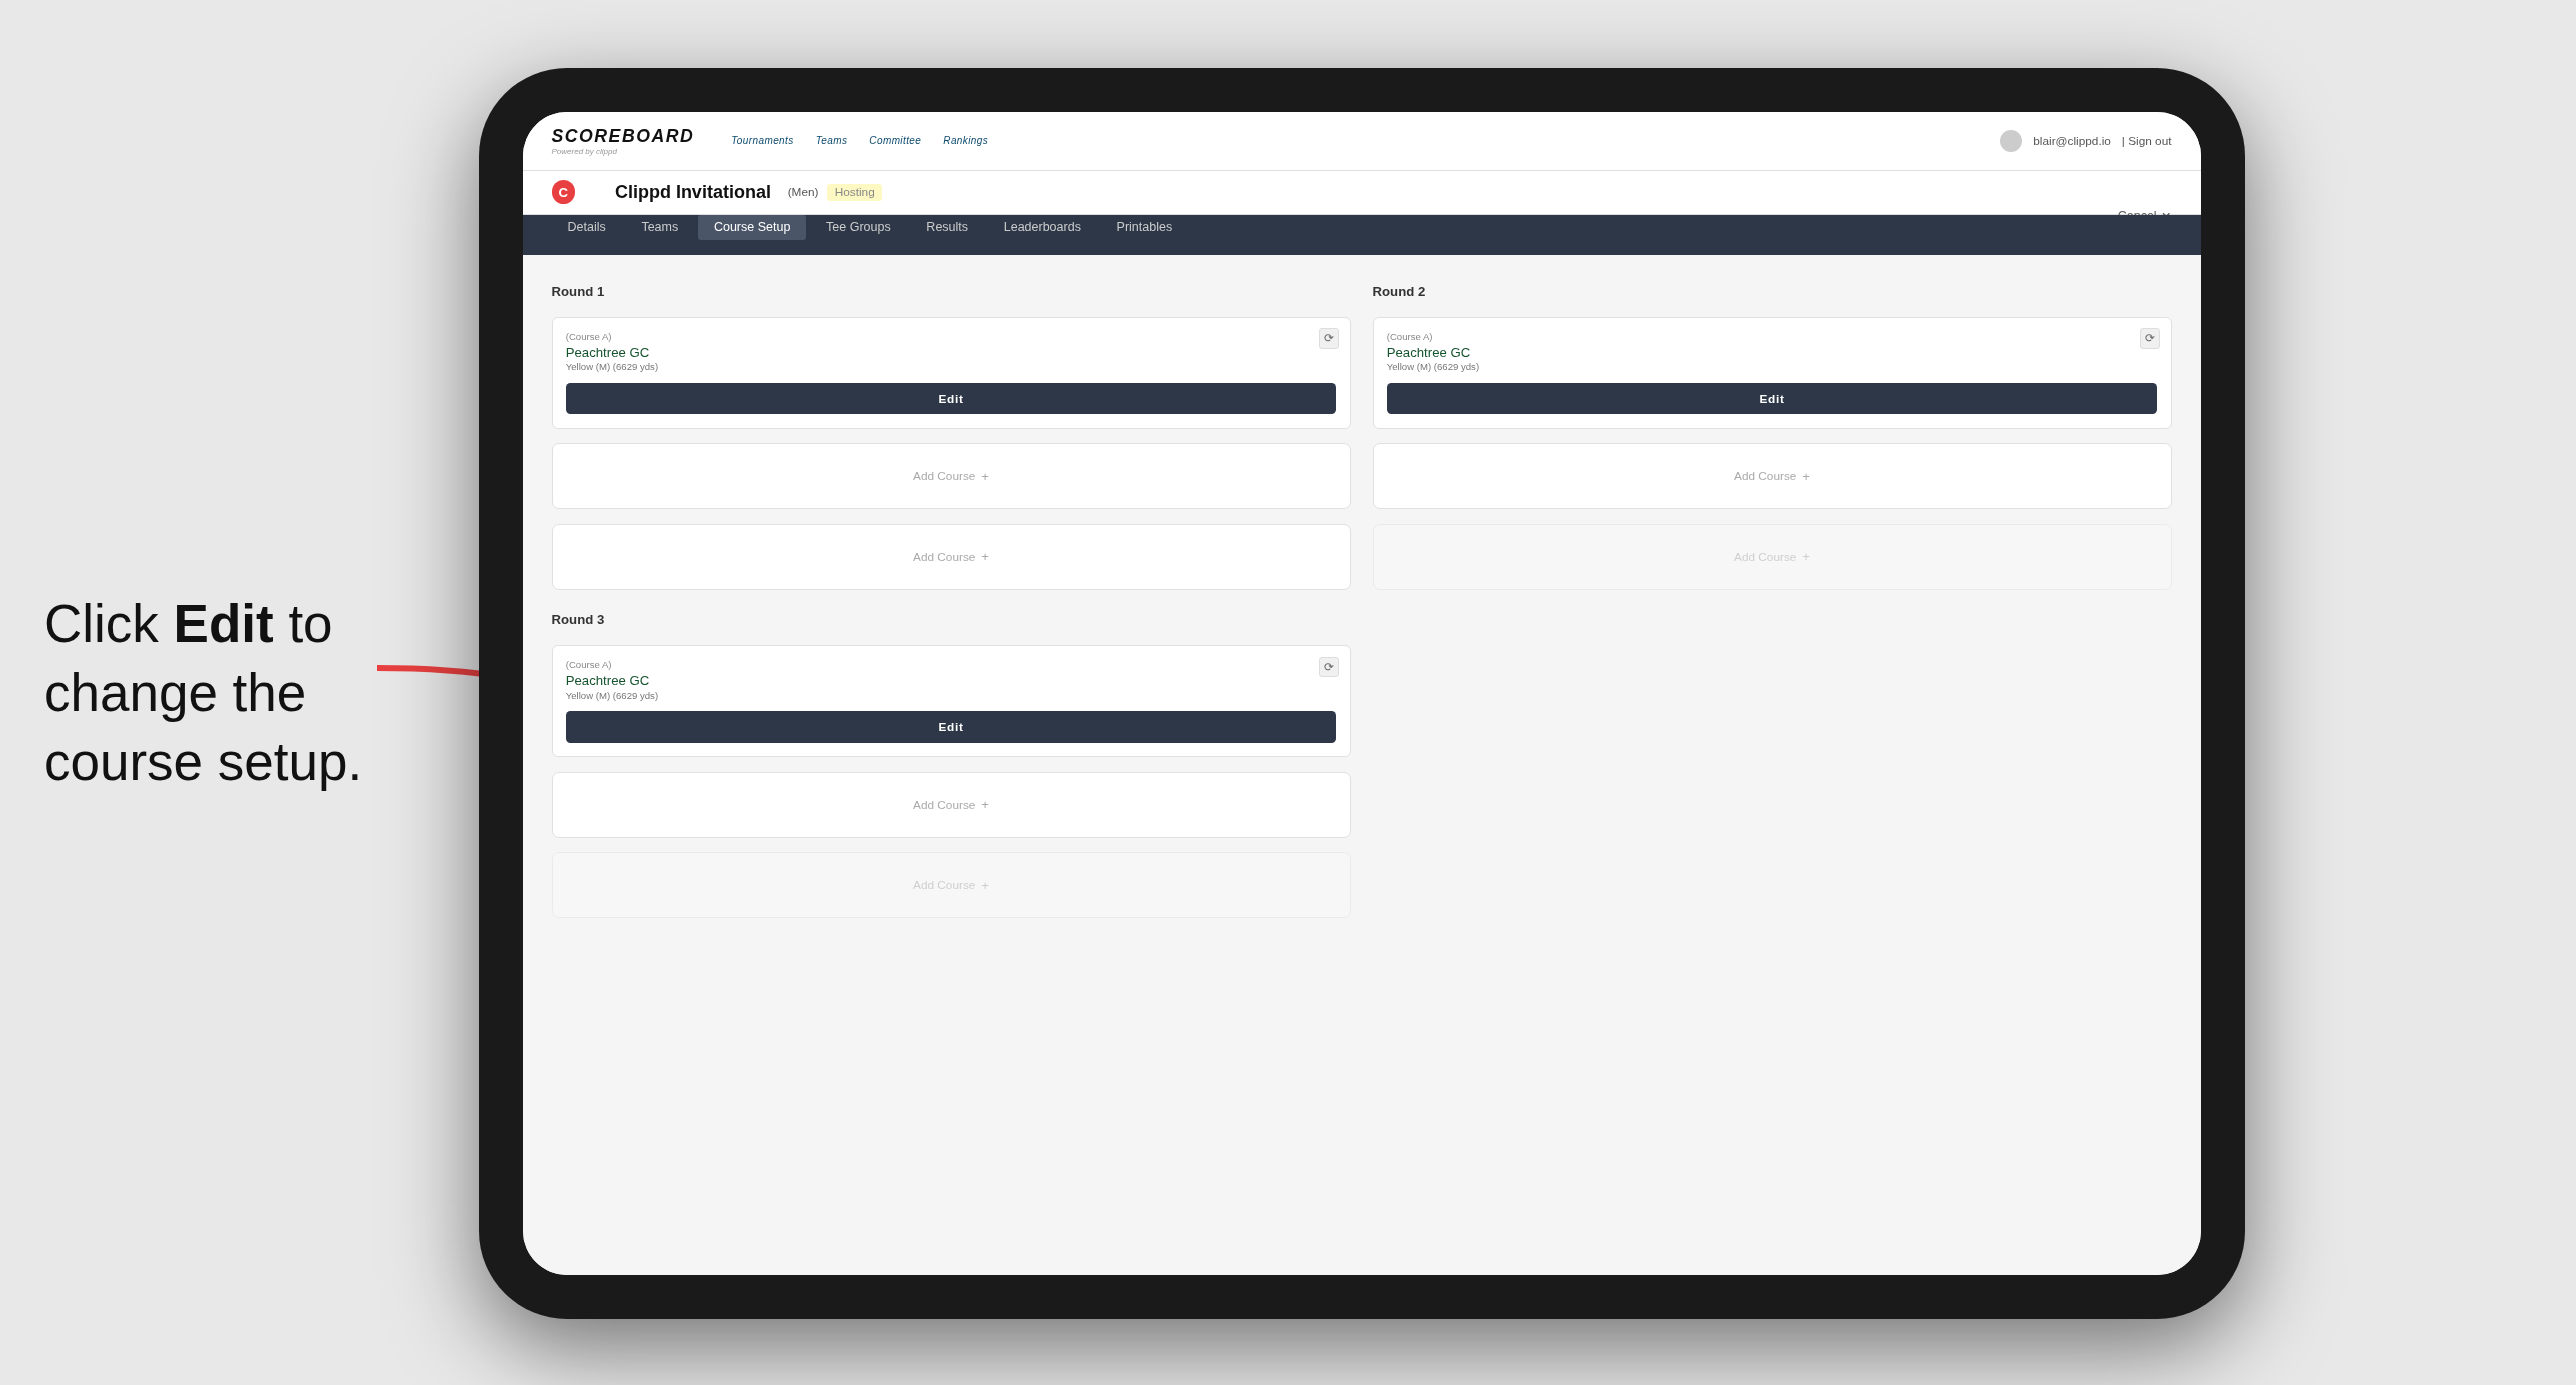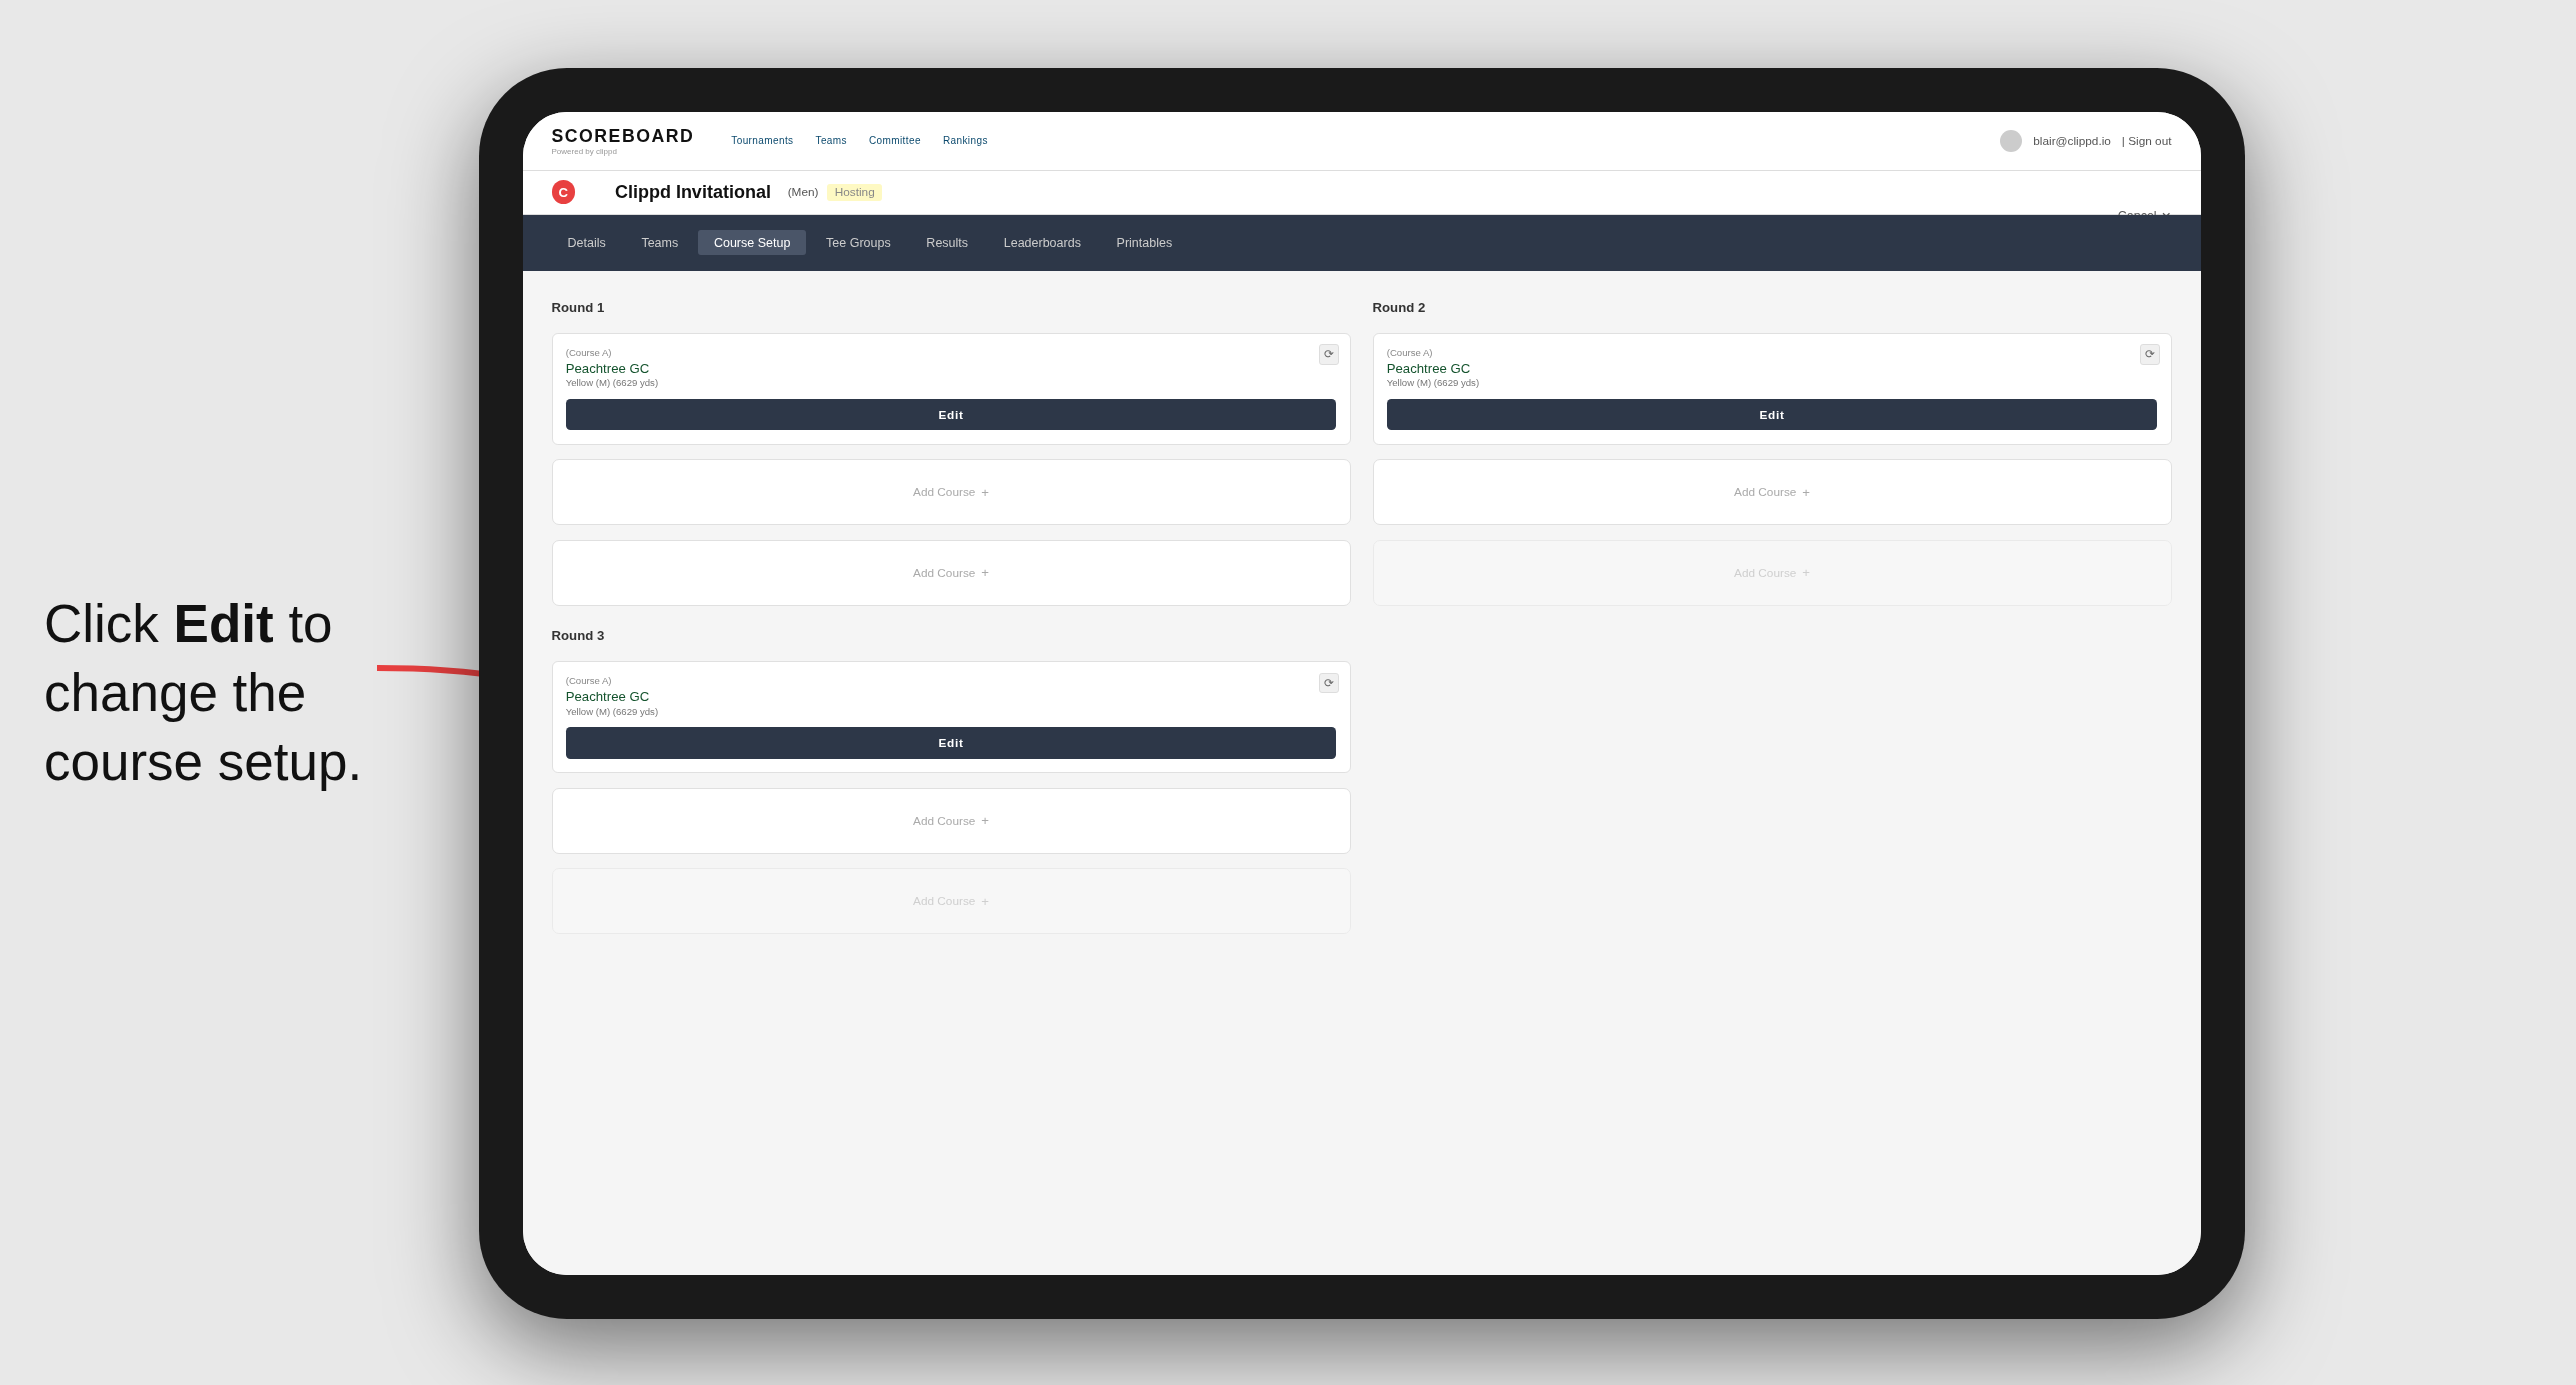--- a/index.html
+++ b/index.html
@@ -71,20 +71,21 @@
       display: flex;
       align-items: center;
       justify-content: space-between;
       flex-shrink: 0;
     }
 
     .nav-left {
       display: flex;
       align-items: center;
       gap: 37px;
+      font-style: italic;
     }
 
     .scoreboard-logo {
       display: flex;
       flex-direction: column;
     }
 
     .logo-title {
       font-size: 17.7px;
       font-weight: 800;
@@ -178,23 +179,23 @@
       display: flex;
       align-items: center;
       gap: 4.4px;
       margin-top: 48px;
     }
 
     
     .sub-nav {
       background: #2d3748;
       padding: 0 29px;
-      height: 56px;
-      display: flex;
-      align-items: center;
+      height: 40px;
+      display: flex;
+      align-items: flex-start;
       gap: 3.7px;
       flex-shrink: 0;
     }
 
     .sub-tab {
       padding: 5.9px 16px;
       font-size: 12.5px;
       color: #ccc;
       cursor: pointer;
       border-radius: 2.9px;

